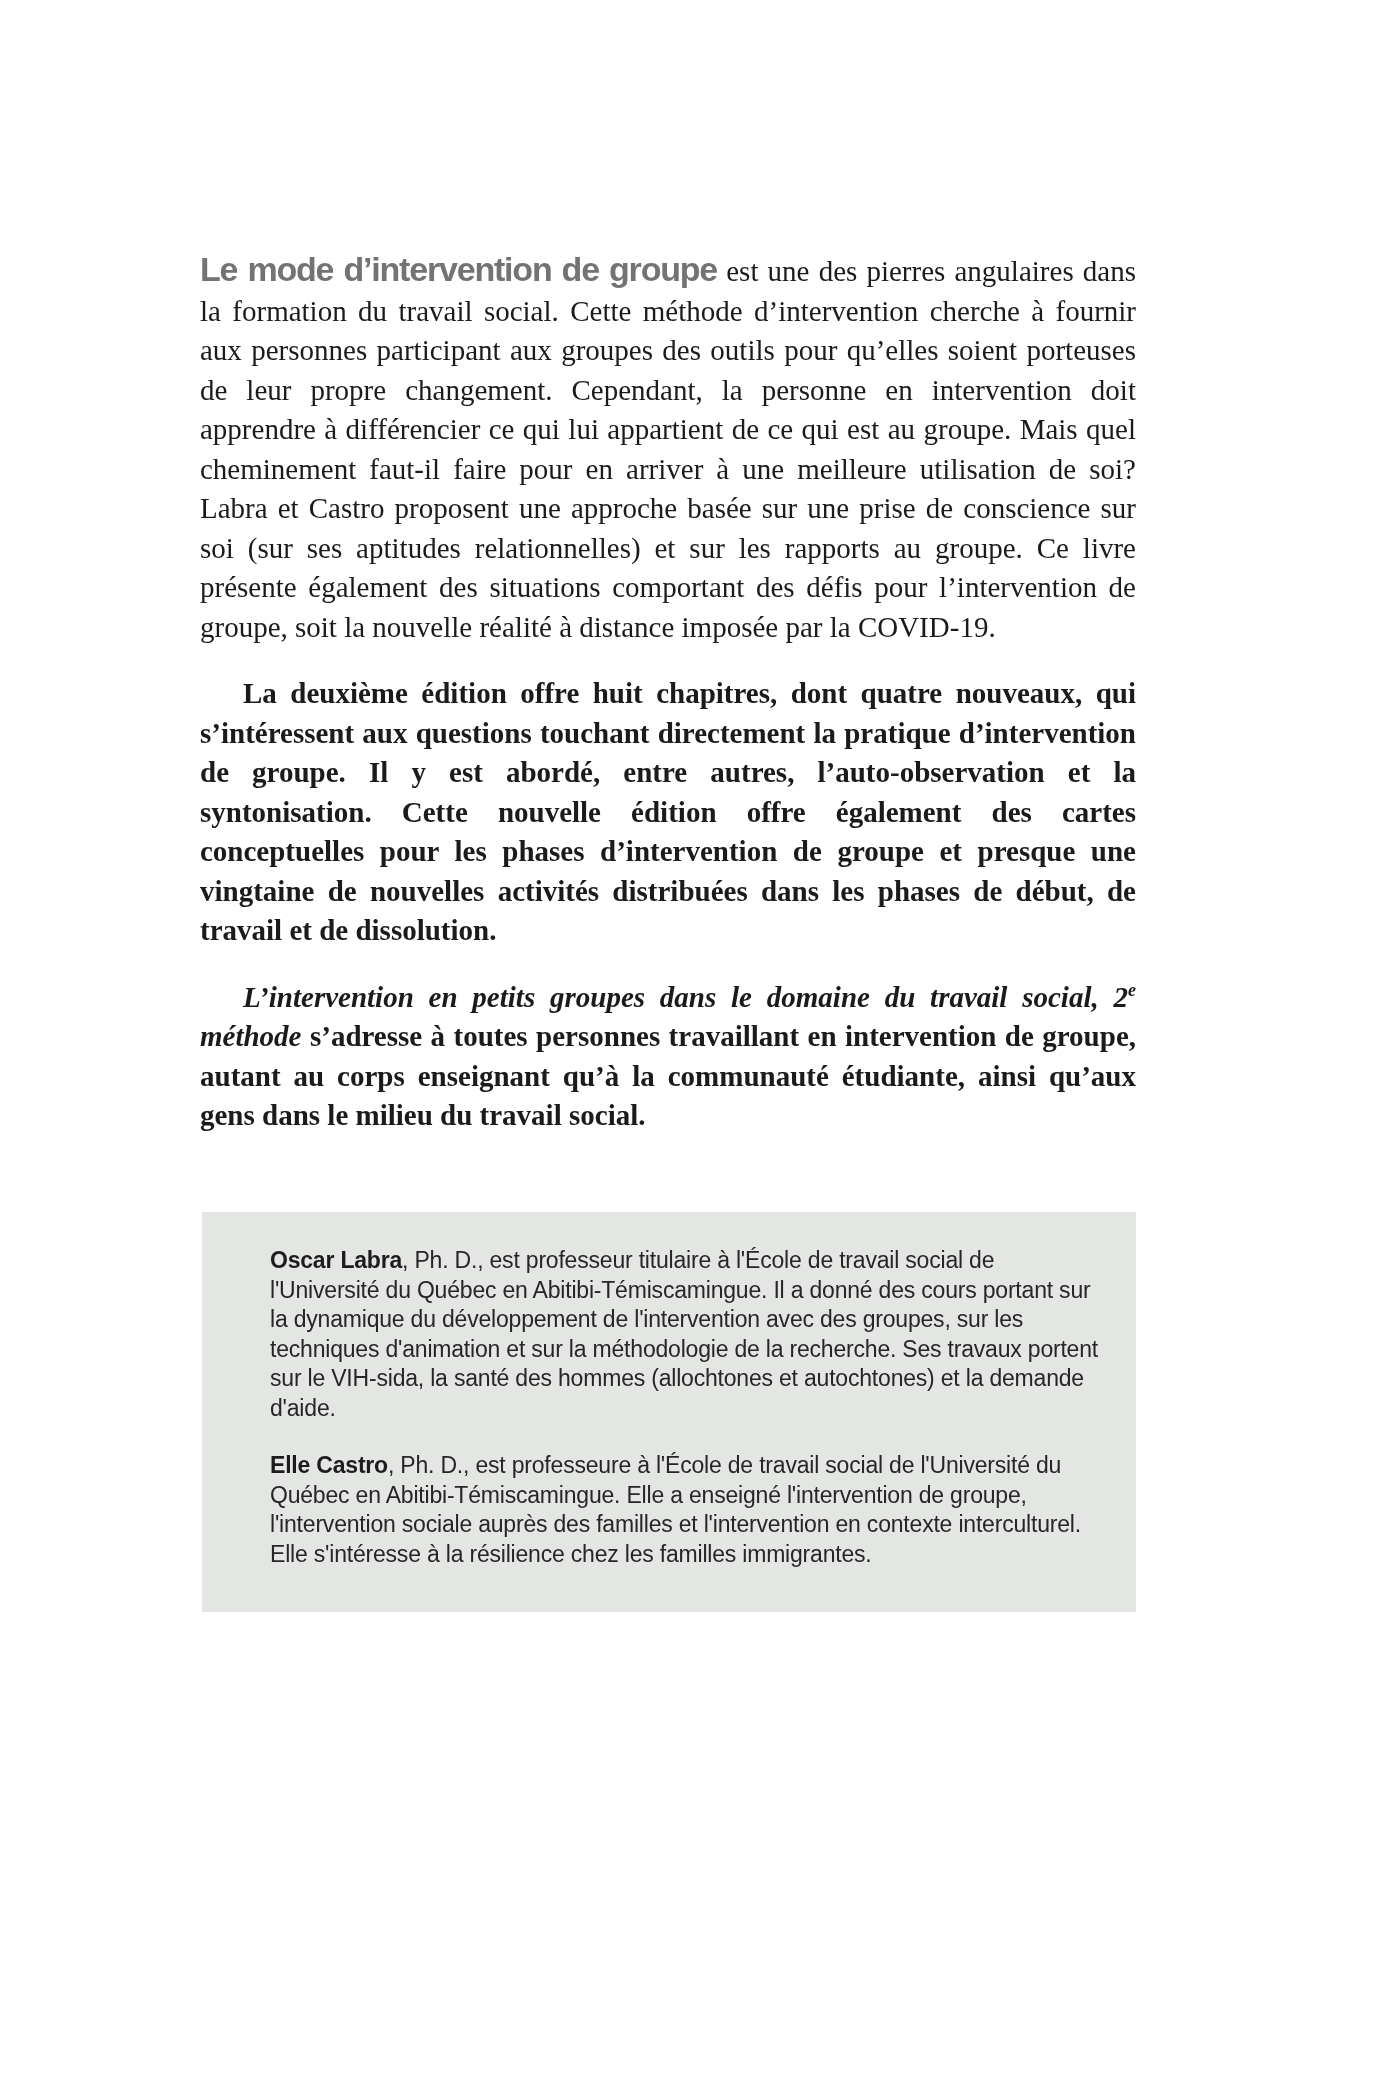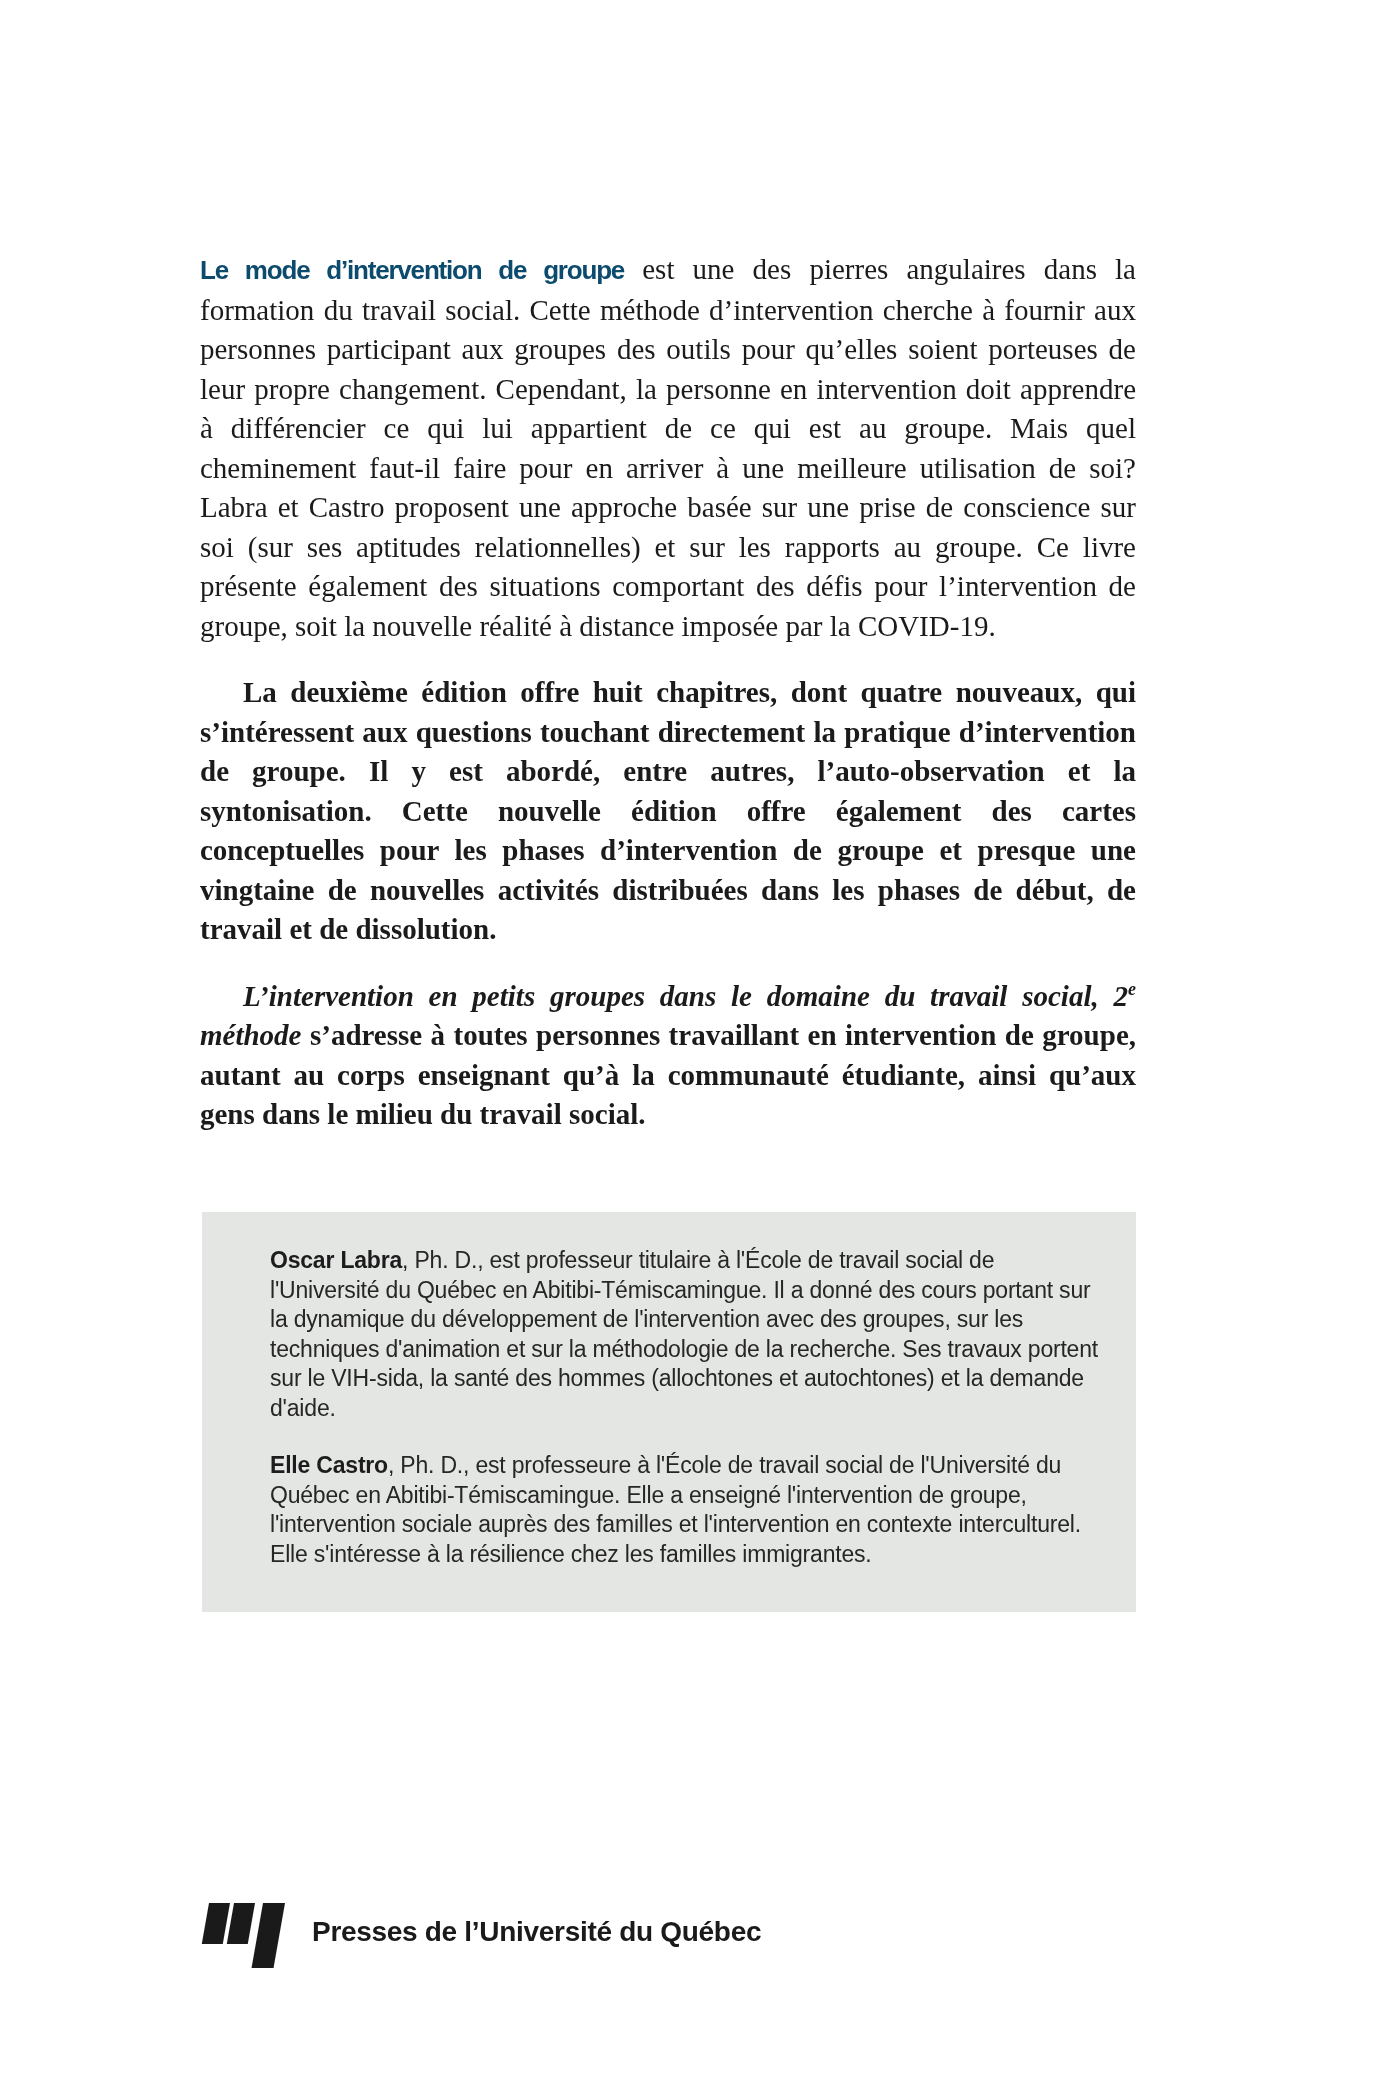--- a/index.html
+++ b/index.html
@@ -25,23 +25,23 @@
     font-size: 29px;
     line-height: 39.5px;
     text-align: justify;
   }
   .synopsis p { margin: 0; }
   .synopsis p + p { margin-top: 27px; }
   .synopsis .indent { text-indent: 43px; font-weight: bold; }
   .lead-bold {
     font-family: "Liberation Sans", sans-serif;
     font-weight: 700;
-    font-size: 26px;
+    font-size: 34px;
     letter-spacing: -1.2px;
-    color: #0c4a6e;
+    color: #737373;
     margin-top: 28px;
   }
   .it { font-style: italic; }
   sup.ed {
     font-size: 0.62em;
     vertical-align: super;
     line-height: 0;
   }
   
   .bio-box {
@@ -110,22 +110,14 @@
 
     <p class="indent"><span class="it">L’intervention en petits groupes dans le domaine du travail social, 2</span><sup class="ed"><span class="it">e</span></sup><span class="it"> méthode</span><span> s’adresse à toutes personnes travaillant en intervention de groupe, autant au corps enseignant qu’à la communauté étudiante, ainsi qu’aux gens dans le milieu du travail social.</span></p>
   </div>
 
   <div class="bio-box" style="background: rgb(228, 230, 227);">
     <p class="bio"><b>Oscar Labra</b><span>, Ph. D., est professeur titulaire à l'École de travail social de l'Université du Québec en Abitibi-Témiscamingue. Il a donné des cours portant sur la dynamique du développement de l'intervention avec des groupes, sur les techniques d'animation et sur la méthodologie de la recherche. Ses travaux portent sur le VIH-sida, la santé des hommes (allochtones et autochtones) et la demande d'aide.</span></p>
 
     <p class="bio"><b>Elle Castro</b><span>, Ph. D., est professeure à l'École de travail social de l'Université du Québec en Abitibi-Témiscamingue. Elle a enseigné l'intervention de groupe, l'intervention sociale auprès des familles et l'intervention en contexte interculturel. Elle s'intéresse à la résilience chez les familles immigrantes.</span></p>
   </div>
 
-  <div class="publisher">
-    <div class="logo-mark">
-      <div class="logo-bar b1" style="background: rgb(26, 26, 26);"></div>
-      <div class="logo-bar b2" style="background: rgb(26, 26, 26);"></div>
-      <div class="logo-bar b3" style="background: rgb(26, 26, 26);"></div>
-    </div>
-    <div class="publisher-name">Presses de l’Université du Québec</div>
-  </div>
 
 </div>
 
 </body></html>

